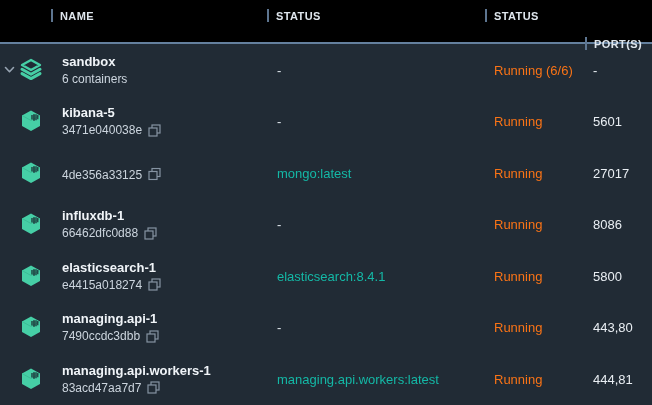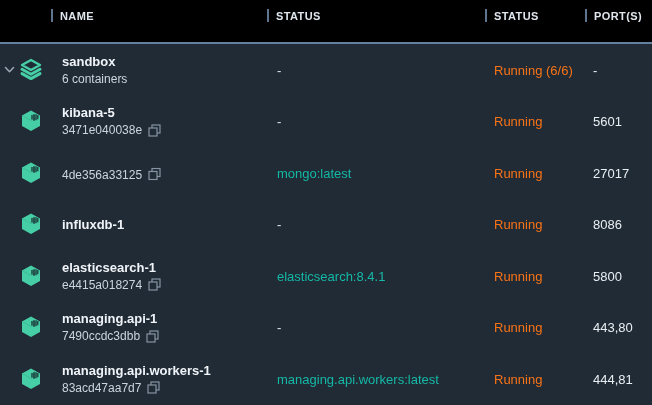--- a/index.html
+++ b/index.html
@@ -13,21 +13,21 @@
 
   
   .table-header{
     position:relative;height:44px;background:#000000;
     border-bottom:2px solid #64809e;box-sizing:border-box;
   }
   .hcell{position:absolute;top:9px;display:flex;align-items:center;gap:7px;}
   .hcell.c-name{left:51px;}
   .hcell.c-image{left:267px;}
   .hcell.c-status{left:485px;}
-  .hcell.c-ports{left:585px;}
+  .hcell.c-ports{left:585px;margin-top:28px;}
   .hbar{width:2px;height:13px;background:#5d7590;}
   .hlabel{
     font-size:11px;font-weight:bold;color:#dfe6ed;letter-spacing:.4px;
   }
 
   
   .rows{position:relative;}
   .row{position:relative;height:51.5px;cursor:pointer;}
   .chevron{position:absolute;left:4px;top:50%;transform:translateY(-50%);line-height:0;}
   .rowicon{position:absolute;left:19px;top:50%;transform:translateY(-50%);width:24px;height:24px;line-height:0;}
@@ -174,20 +174,29 @@
         <path d="M3 6.5 L12 11.5 L21 6.5" fill="none" stroke="#3bbd96" stroke-width="1"></path>
         <line x1="13" y1="6" x2="13" y2="10.5" stroke="#17222c" stroke-width="1.2"></line>
         <line x1="15" y1="5.2" x2="15" y2="11.8" stroke="#17222c" stroke-width="1.4"></line>
         <line x1="17" y1="5.2" x2="17" y2="11.2" stroke="#17222c" stroke-width="1.2"></line>
         <line x1="18.8" y1="6" x2="18.8" y2="10.2" stroke="#17222c" stroke-width="1.1"></line>
       </svg>
     </span>
 
     <div class="namecol">
       <div class="cname">influxdb-1</div>
+      <div class="csub">
+        <span>66462dfc0d88</span>
+        <span class="copy">
+          <svg width="13" height="13" viewBox="0 0 13 13">
+            <rect x="4" y="1" width="8" height="8" fill="none" stroke="#8593a2" stroke-width="1.2"></rect>
+            <rect x="1" y="4" width="8" height="8" fill="#212b35" stroke="#8593a2" stroke-width="1.2"></rect>
+          </svg>
+        </span>
+      </div>
     </div>
 
     <div class="imgcol">-</div>
     <div class="statuscol">Running</div>
     <div class="portscol">8086</div>
   </div>
 
   <div class="row">
 
     <span class="rowicon">

